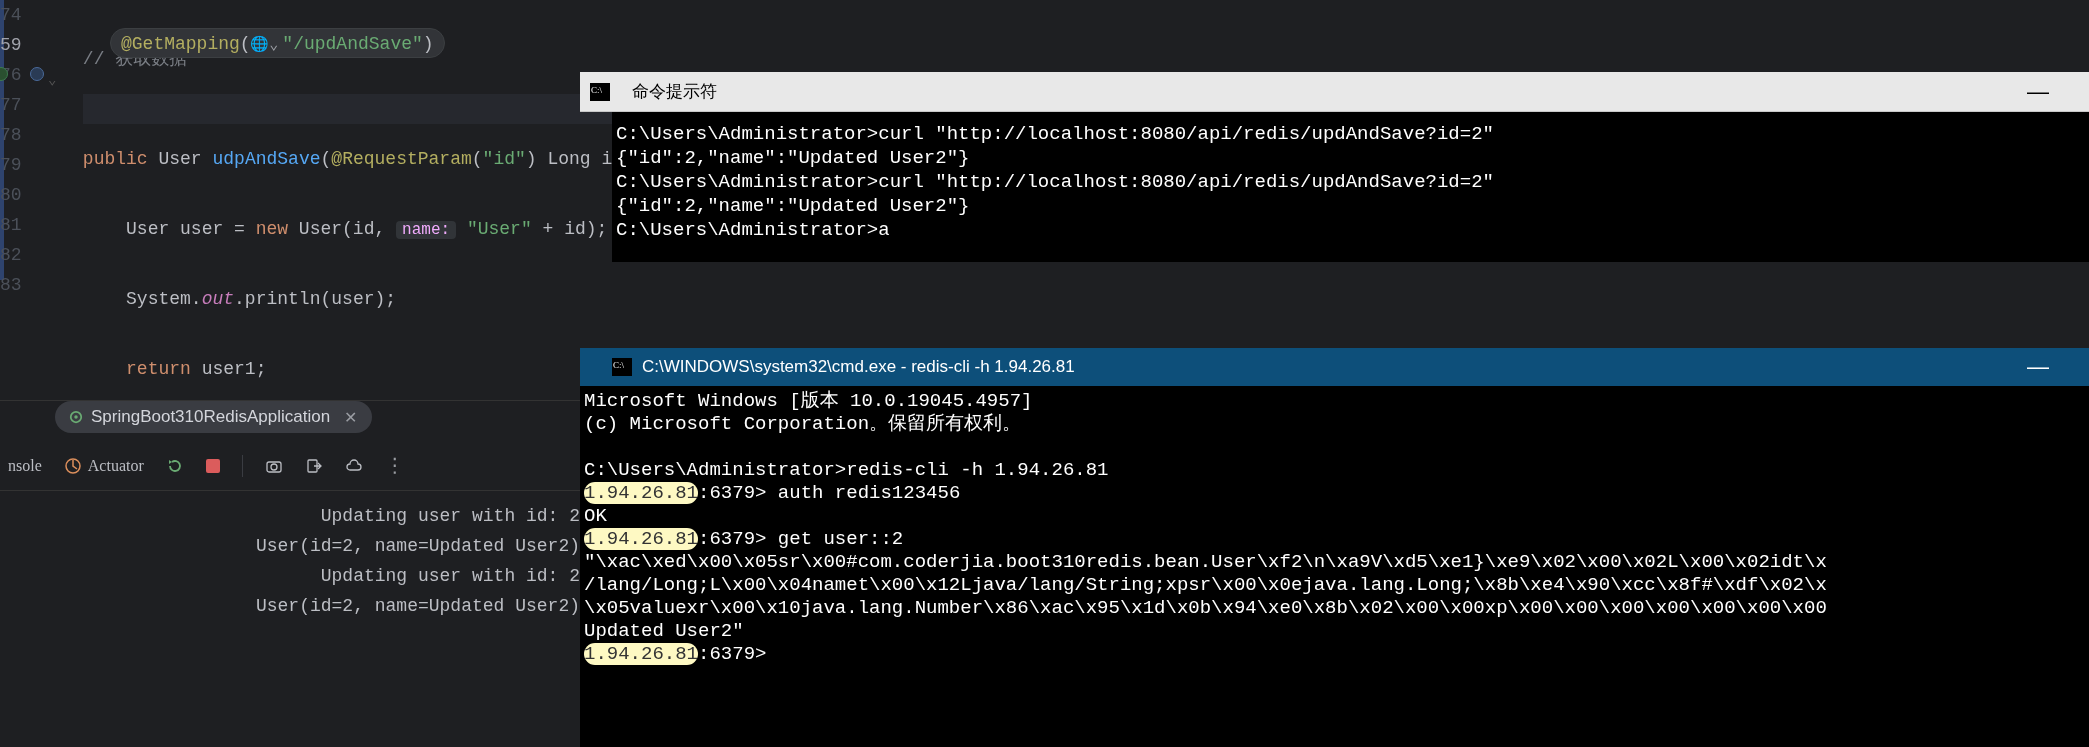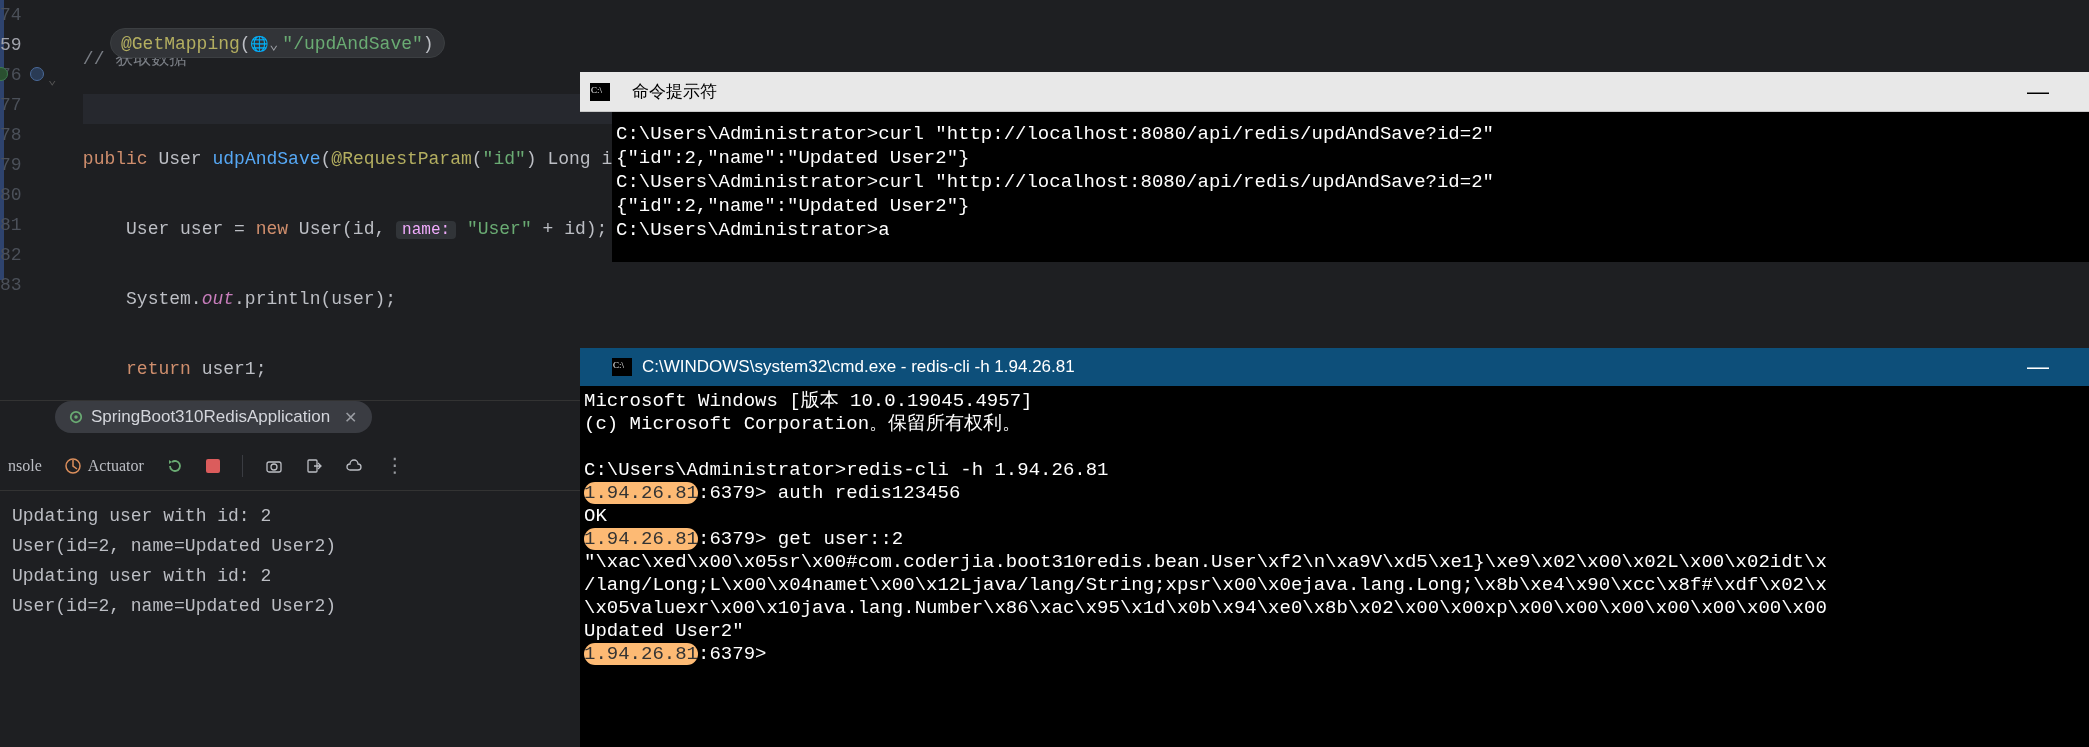--- a/index.html
+++ b/index.html
@@ -105,20 +105,21 @@
   .tb-icon { width:18px;height:18px;display:inline-block; }
   .tb-stop { width:14px;height:14px;background:#db5c5c;border-radius:2px;}
   .tb-sep { width:1px;height:22px;background:#3a3c42;}
   .tb-vert { color:#9a9da3; font-size:20px; letter-spacing:2px;}
   .console-out {
     padding:10px 0 0 12px;
     font-size:18px;
     color:#bcbec4;
     line-height:30px;
     white-space:pre;
+    text-align:right;
   }
   .cmd1-titlebar {
     position:absolute; left:580px; top:72px;
     width:1509px; height:40px;
     background:#e8e8e8;
     display:flex; align-items:center;
     padding-left:10px;
     font-family:"Segoe UI",SimSun,Arial; font-size:17px;
     color:#000;
     border-bottom:1px solid #c8c8c8;
@@ -157,21 +158,21 @@
   .cmd2-titlebar .min { position:absolute; right:40px; color:#fff; font-size:22px;}
   .cmd2-body {
     position:absolute; left:580px; top:386px;
     width:1509px; height:361px;
     background:#000; color:#fff;
     padding:4px 4px 0 4px;
     font-size:19px; line-height:23px;
     white-space:pre-wrap;
     word-break:break-all;
   }
-  .redact { background:#fdba74; color:#333; border-radius:11px; }
+  .redact { background:#fef9c3; color:#333; border-radius:11px; }
 </style>
 </head>
 <body>
 
 <div class="editor">
   <div class="blue-line"></div>
   <div class="gutter">
     <div>74</div>
     <div class="current">59</div>
     <div><span class="marker"></span><span class="marker2"></span><span class="chev">⌄</span><span>76</span></div>

